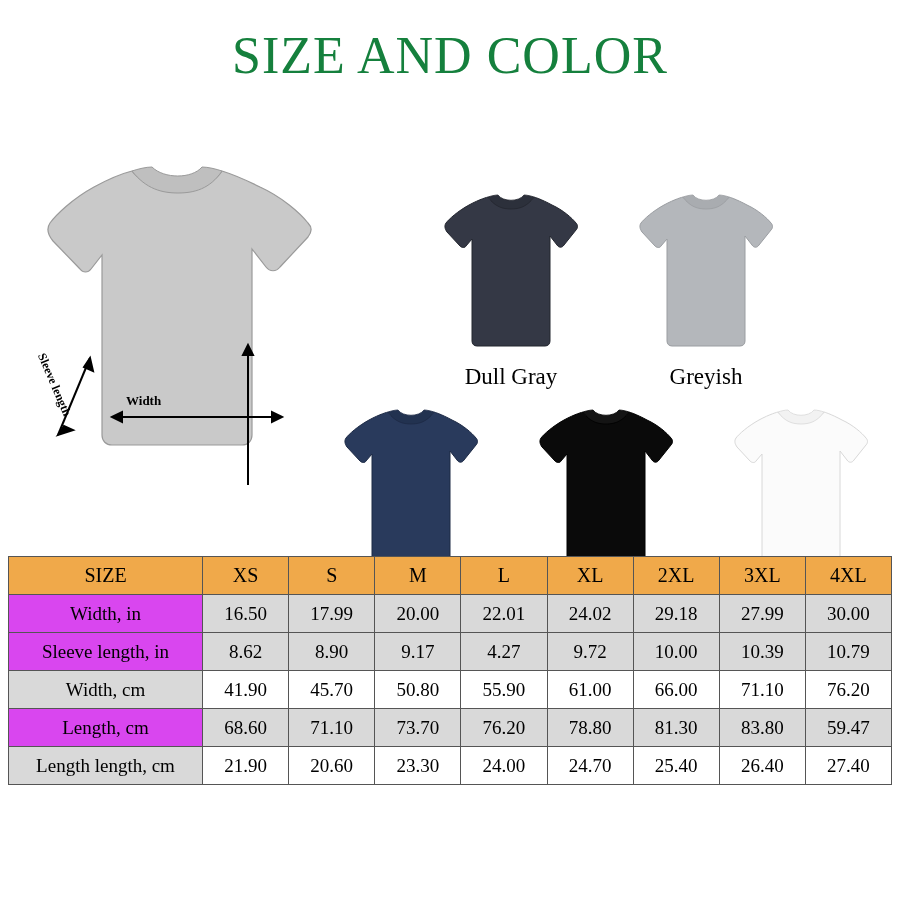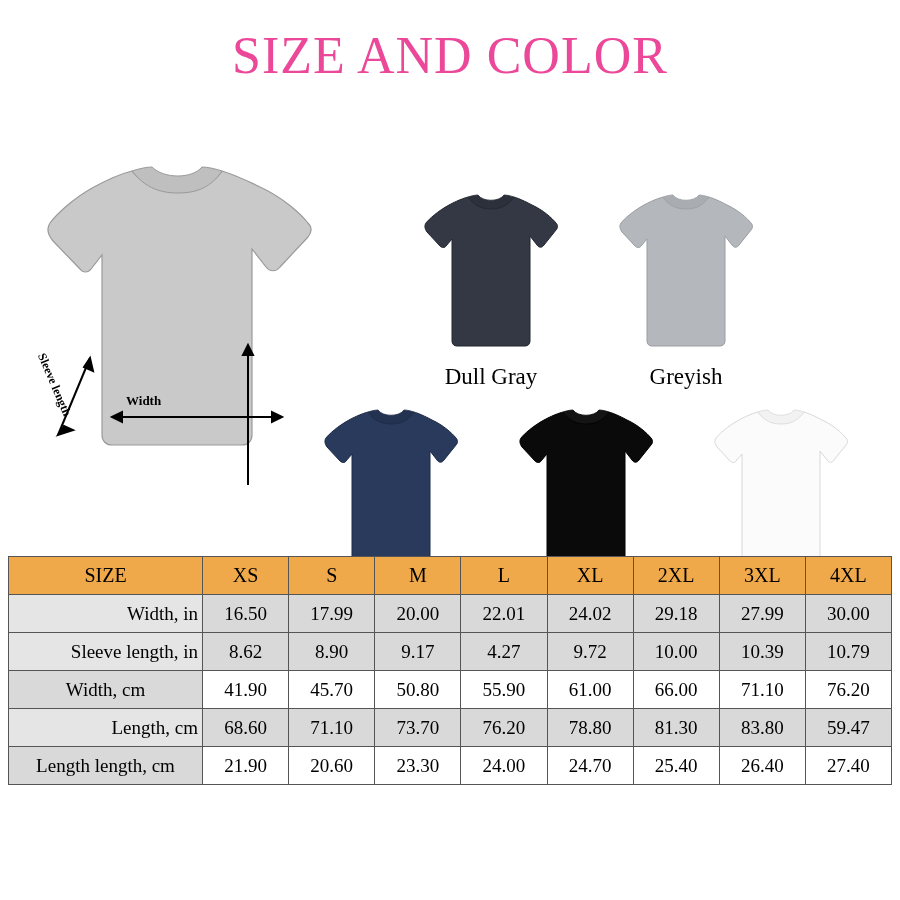--- a/index.html
+++ b/index.html
@@ -17,21 +17,21 @@
   }
 
   
   #page-title {
     text-align: center;
     font-family: "Liberation Serif", serif;
     font-size: 52px;
     letter-spacing: 1px;
     font-weight: 400;
     margin: 26px 0 0 0;
-    color: #ec4899;
+    color: #15803d;
   }
 
   
   .top-area {
     position: relative;
     height: 495px;
   }
 
   
   .measure-wrap {
@@ -48,21 +48,21 @@
     font-family: "Liberation Serif", serif;
     font-weight: bold;
     font-size: 13px;
     color: #000;
     background: transparent;
   }
 
   
   .colors {
     position: absolute;
-    left: 316px;
+    left: 336px;
     top: 60px;
     width: 560px;
     height: 440px;
   }
   .color-item {
     position: absolute;
     text-align: center;
   }
   .color-item .cname {
     font-family: "Liberation Serif", serif;
@@ -109,21 +109,21 @@
     width: 185px;
     color: #000;
   }
   tbody tr.alt td {
     background: #d9d9d9;
   }
   tbody tr td {
     background: #ffffff;
     color: #000;
   }
-  tbody tr.alt td.rowhead { background: #e5e5e5; text-align: right; }
+  tbody tr.alt td.rowhead { background: #d946ef; }
 </style>
 </head>
 <body>
 
 <h1 id="page-title">SIZE AND COLOR</h1>
 
 <div class="top-area">
 
   <div class="measure-wrap">
     <svg width="330" height="340" viewBox="0 0 330 340">

